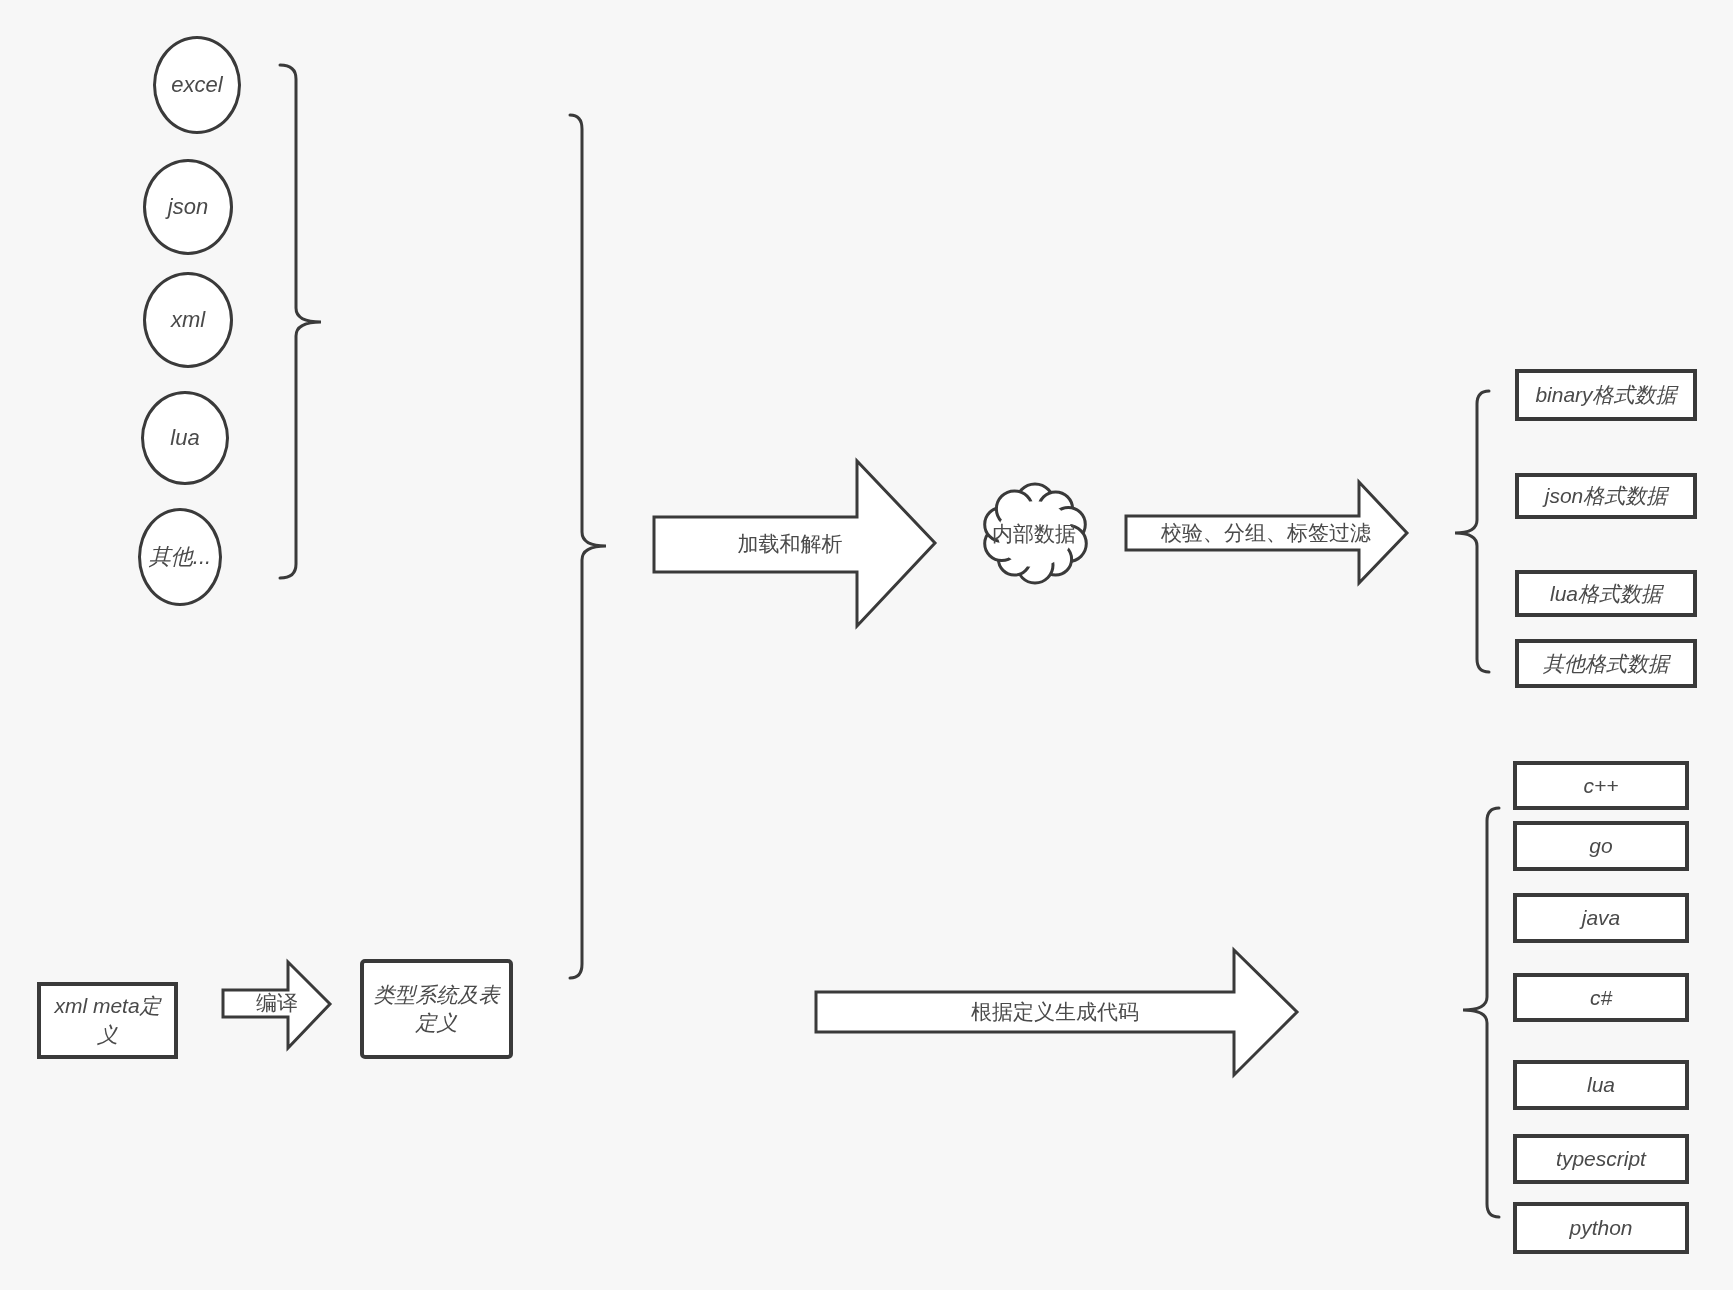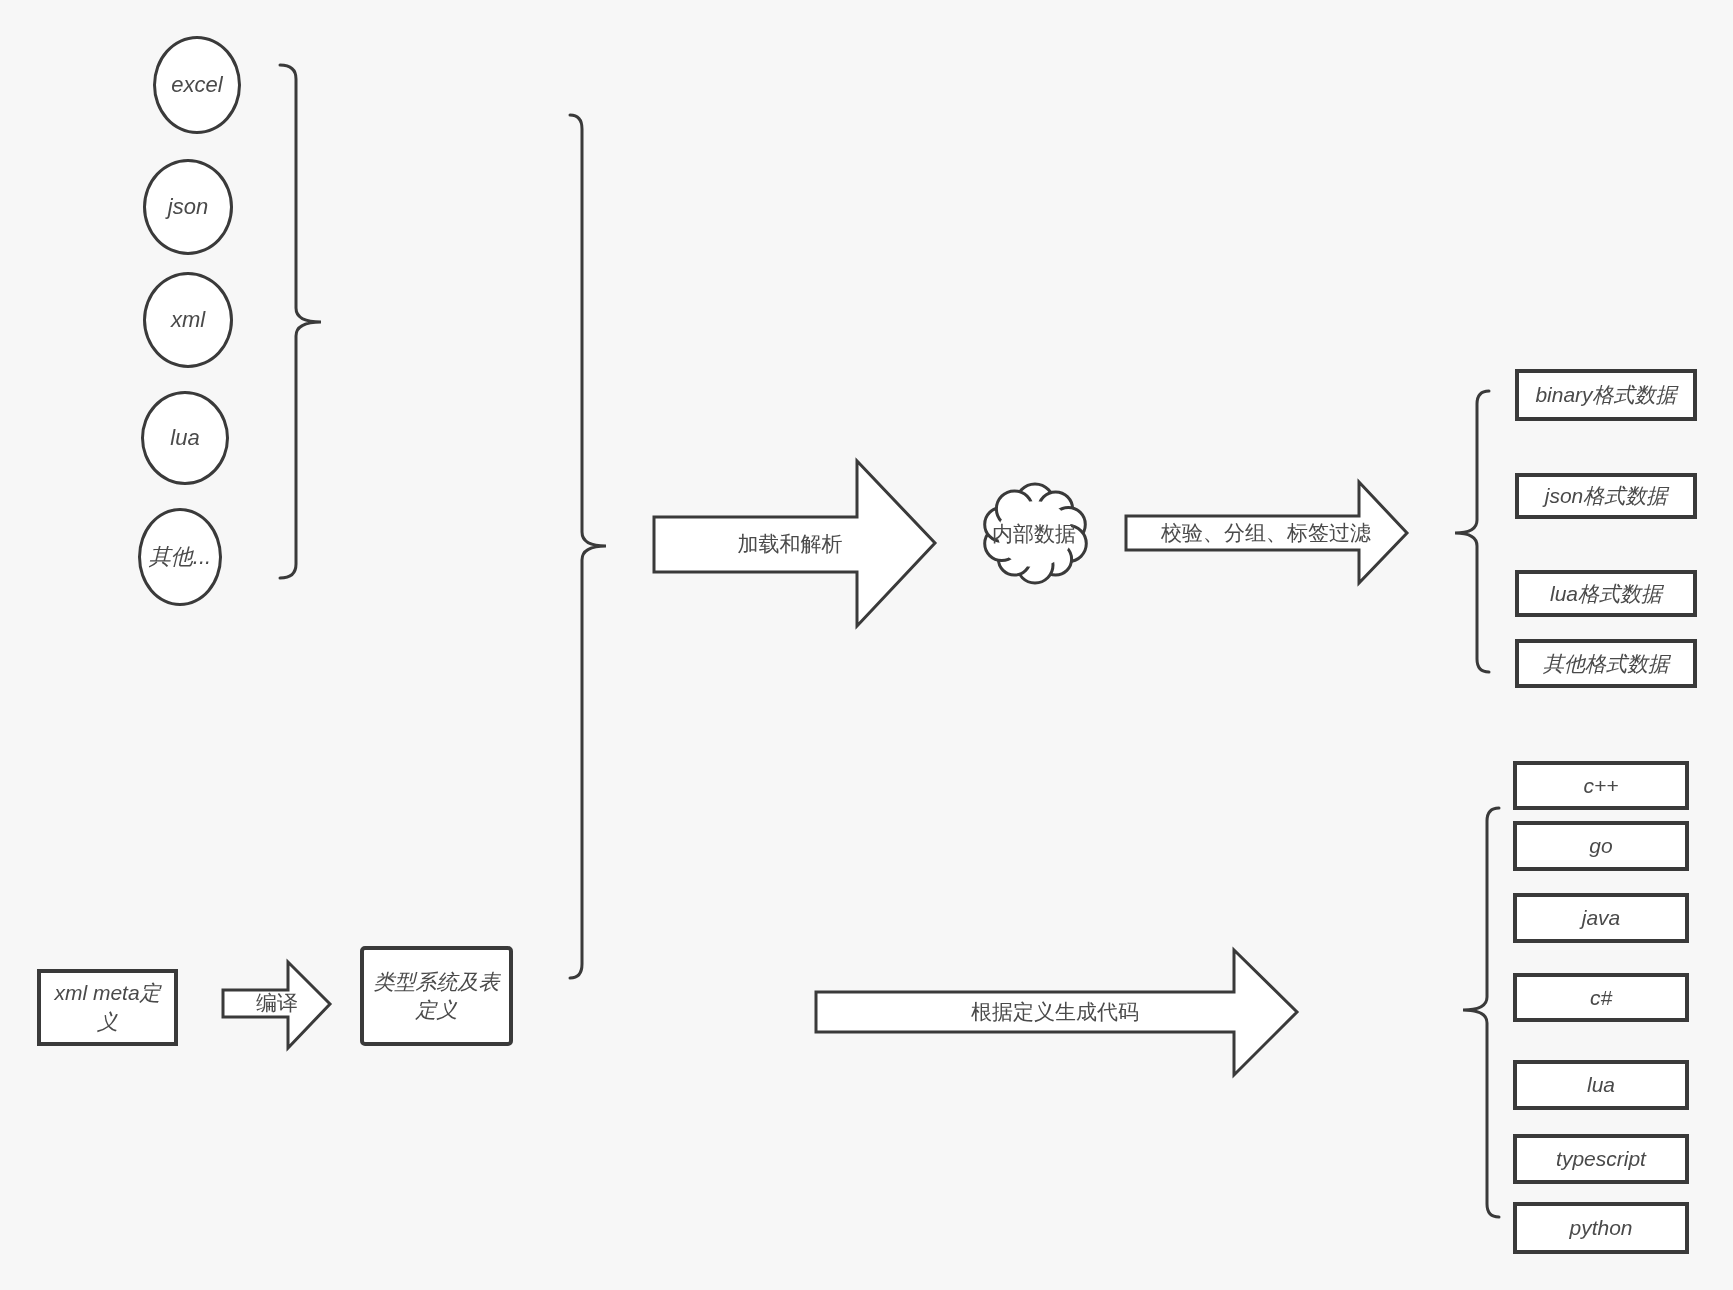--- a/index.html
+++ b/index.html
@@ -11,21 +11,21 @@
   }
   svg.layer { position:absolute; left:0; top:0; }
   .node {
     position:absolute; box-sizing:border-box;
     background:#ffffff; border:4px solid #3a3a3a;
     display:flex; align-items:center; justify-content:center;
     text-align:center; font-size:21px; color:#4a4a4a;font-style:italic;
   }
   .ellipse { border-radius:50%; border-width:3px; font-size:22px; }
   .rounded { border-radius:5px; }
-  .wrap { line-height:1.35; padding:0 8px; }
+  .wrap { line-height:1.35; padding:0 8px;margin-top:13px; }
   .lbl {
     position:absolute; transform:translate(-50%,-50%);
     font-size:21px; white-space:nowrap; color:#4a4a4a;
   }
 </style>
 </head>
 <body>
 
 <div class="canvas">
 

